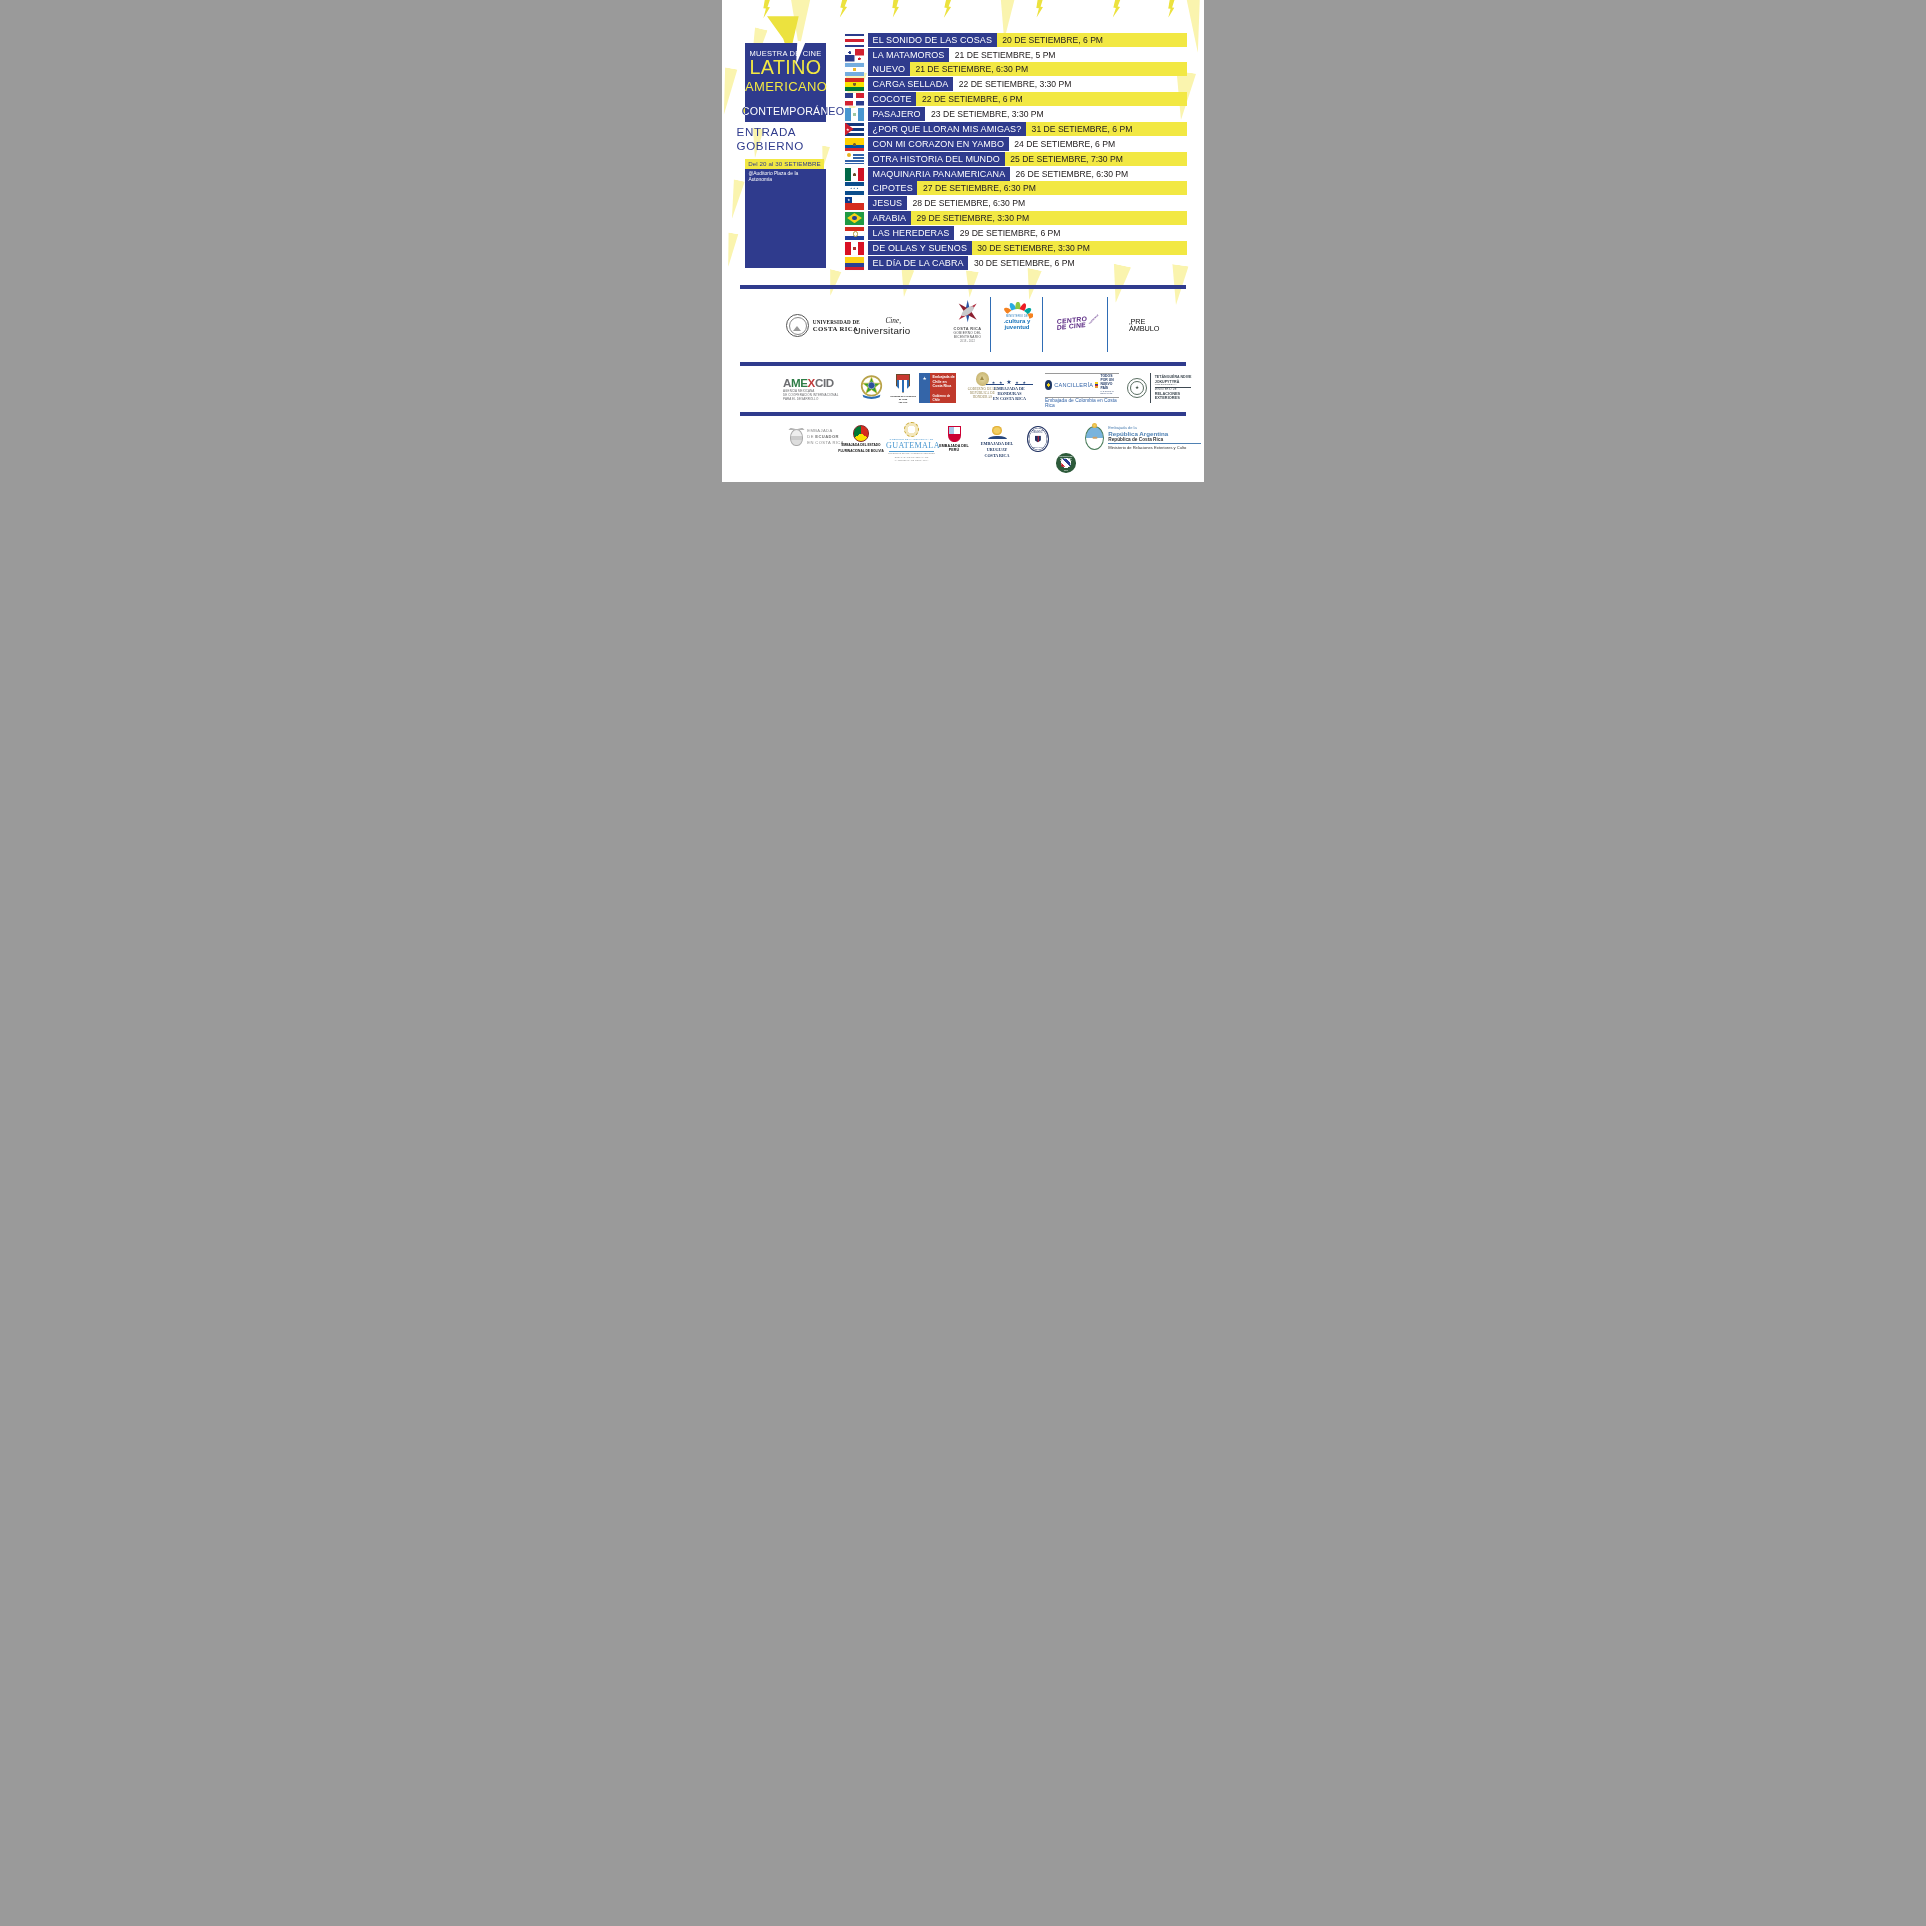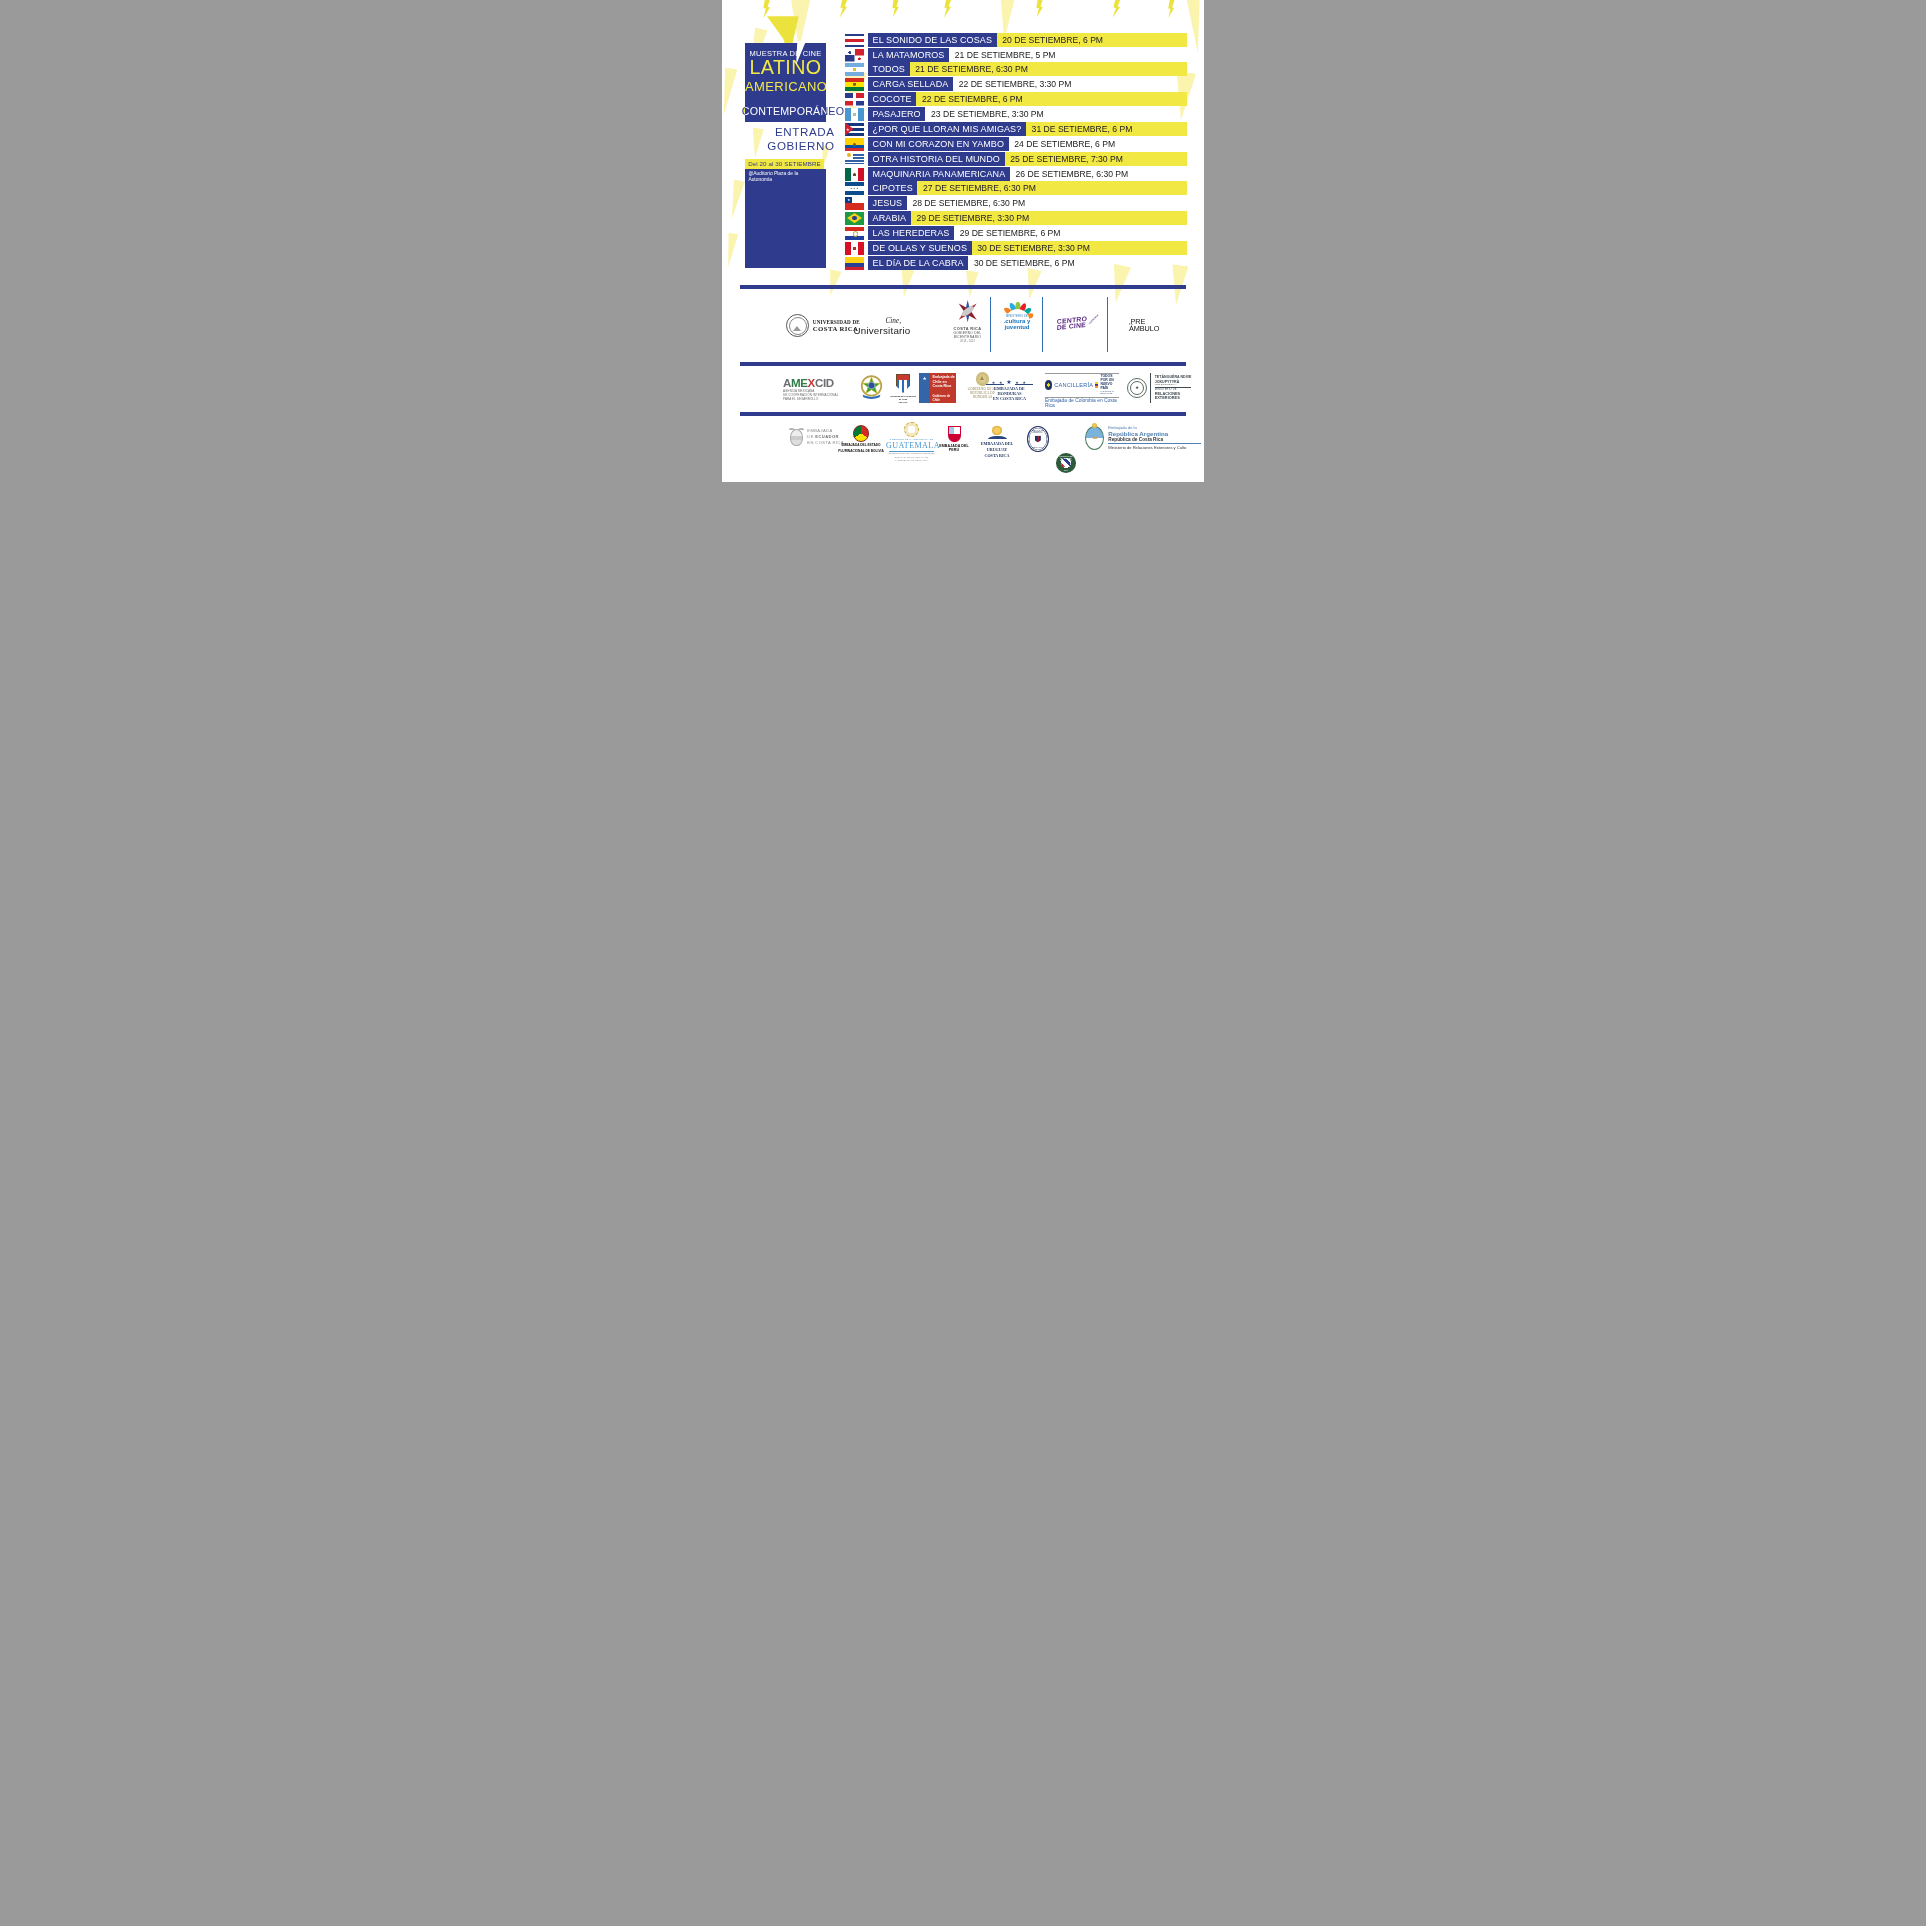--- a/index.html
+++ b/index.html
@@ -12,21 +12,21 @@
   .pale{background:#faf4ae}.bright{background:#ece23e}.whitez{background:#fff}
   
   .tcard{left:23px;top:43px;width:81px;height:79px;background:#2f3b8d;}
   .tkick{position:absolute;left:0;top:5.6px;width:100%;text-align:center;color:#fff;font-size:7.5px;letter-spacing:0.2px;white-space:nowrap}
   .tlat {position:absolute;left:0;top:13.3px;width:100%;text-align:center;color:#f2e843;font-size:19.7px;letter-spacing:0.4px}
   .tame {position:absolute;left:0;top:36px;width:100%;text-align:right;color:#f2e843;font-size:13px;letter-spacing:0.4px}
   .ctb{left:17px;top:105px;width:108px;text-align:center;color:#2f3b8d;font-size:10.7px;letter-spacing:0.2px;white-space:nowrap}
   .ctclip{left:23px;top:43px;width:81px;height:79px;overflow:hidden;}
   .ctw{position:absolute;left:-6px;top:62px;width:108px;text-align:center;color:#fff;font-size:10.7px;letter-spacing:0.2px;white-space:nowrap}
   .ydot{left:21.4px;top:107px;width:6.4px;height:6.4px;border-radius:50%;background:#f2e843}
-  .entrada{left:14.6px;top:125px;width:98px;text-align:right;color:#2f3b8d;font-size:11.6px;line-height:1.25;letter-spacing:0.6px}
+  .entrada{left:14.6px;top:125px;width:98px;text-align:left;color:#2f3b8d;font-size:11.6px;line-height:1.25;letter-spacing:0.6px}
   .datebar{left:23px;top:159px;width:79px;height:10.3px;background:#f2e843;color:#2f3b8d;
            font-size:6.2px;line-height:10.3px;text-align:center;letter-spacing:0.1px}
   .venuebar{left:23px;top:169px;width:81px;height:13.7px;background:#2f3b8d;color:#fff;
             font-size:4.9px;padding:1.7px 3.4px;box-sizing:border-box;line-height:1.25}
   .venuebar .ucr{display:block;text-align:right;color:#f2e843}
   .blueblock{left:23px;top:183px;width:81px;height:85px;background:#2f3b8d}
   
   .frow{position:absolute;left:123px;width:342px;height:14px;display:flex;align-items:stretch}
   .flag{width:19px;height:13px;margin:0.6px 3.9px 0 0;flex:none;background-repeat:no-repeat;box-shadow:0 0 0 0.2px #eee}
   .ftitle{background:#2f3b8d;color:#fff;font-size:9px;line-height:14px;padding:0 4.7px;white-space:nowrap;letter-spacing:0.1px}
@@ -203,21 +203,21 @@
     <div class="ftitle">EL SONIDO DE LAS COSAS</div>
     <div class="fdate">20 DE SETIEMBRE, 6 PM</div>
   </div>
   <div class="frow" style="top:48px">
     <div class="flag f-pan"></div>
     <div class="ftitle">LA MATAMOROS</div>
     <div class="fdate">21 DE SETIEMBRE, 5 PM</div>
   </div>
   <div class="frow hl" style="top:62px">
     <div class="flag f-arg"></div>
-    <div class="ftitle">TODOS</div>
+    <div class="ftitle">NUEVO</div>
     <div class="fdate">21 DE SETIEMBRE, 6:30 PM</div>
   </div>
   <div class="frow" style="top:77px">
     <div class="flag f-bol"></div>
     <div class="ftitle">CARGA SELLADA</div>
     <div class="fdate">22 DE SETIEMBRE, 3:30 PM</div>
   </div>
   <div class="frow hl" style="top:92px">
     <div class="flag f-dom"></div>
     <div class="ftitle">COCOTE</div>

